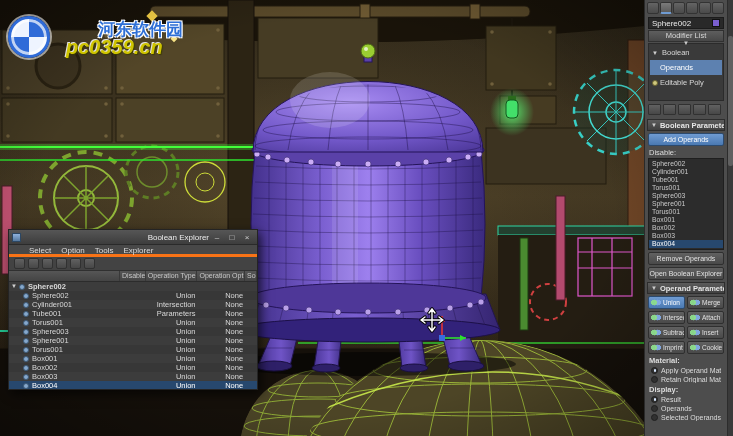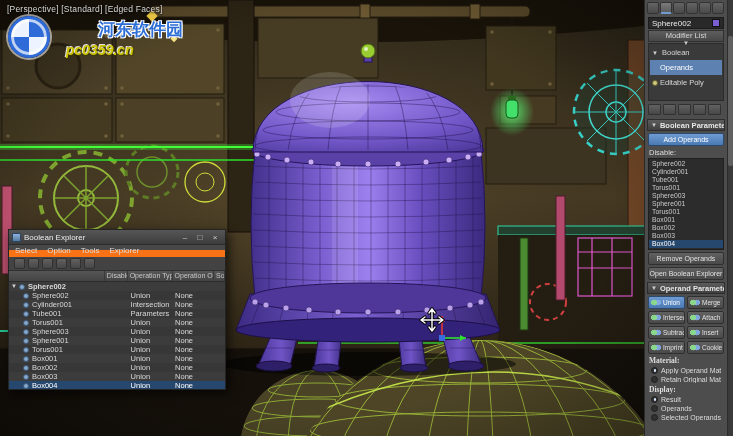--- a/index.html
+++ b/index.html
@@ -10,33 +10,33 @@
   
   .viewport { position:absolute; left:0; top:0; width:645px; height:436px; background:#241c11; overflow:hidden; }
   .vp-label { position:absolute; left:7px; top:4px; font-size:8.5px; color:#d8d8d8; letter-spacing:.2px;
     text-shadow:0 1px 2px #000; z-index:5; }
   .watermark { position:absolute; left:8px; top:12px; z-index:6; pointer-events:none; }
   .wm-logo { position:absolute; left:0; top:4px; width:42px; height:42px; border-radius:50%;
     border:3px solid #2f6bd8; background:conic-gradient(#2f6bd8 0 90deg,#eef4ff 90deg 180deg,#2f6bd8 180deg 270deg,#eef4ff 270deg 360deg);
     box-shadow:0 0 0 2px rgba(255,255,255,.55), inset 0 0 0 3px rgba(255,255,255,.7); }
   .wm-line1 { position:absolute; left:50px; top:6px; font-size:17px; font-weight:bold; color:#2e6fd6; white-space:nowrap;
     text-shadow:-1px -1px 0 #fff,1px -1px 0 #fff,-1px 1px 0 #fff,1px 1px 0 #fff;margin-left:40px; }
-  .wm-line2 { position:absolute; left:58px; top:30px; font-size:14px; font-weight:bold; font-style:italic; color:#cfc400; white-space:nowrap;
+  .wm-line2 { position:absolute; left:58px; top:24px; font-size:20px; font-weight:bold; font-style:italic; color:#cfc400; white-space:nowrap;
     text-shadow:-1px -1px 0 rgba(255,255,255,.85),1px 1px 1px rgba(60,60,0,.9); }
 
   
-  .explorer { position:absolute; left:8px; top:229px; width:218px; height:161px; background:#000000;
-    border:1px solid #242424; box-shadow:3px 4px 10px rgba(0,0,0,.65); z-index:10; color:#d6d6d6; }
+  .explorer { position:absolute; left:8px; top:229px; width:250px; height:161px; background:#000000;
+    border:1px solid #242424; box-shadow:3px 4px 10px rgba(0,0,0,.65); z-index:10; color:#d6d6d6;text-align:right; }
   .exp-title { height:15px; background:linear-gradient(#565656,#3d3d3d); display:flex; align-items:center;
     padding:0 3px; border-bottom:1px solid #2a2a2a; }
   .exp-title-icon { width:9px; height:9px; background:linear-gradient(#8fb2dd,#55799f); border:1px solid #2c4763; margin-right:3px; }
   .exp-title-text { flex:1; font-size:8px; color:#ececec; white-space:nowrap; }
   .exp-win-btn { width:14px; height:12px; display:flex; align-items:center; justify-content:center;
     font-size:8px; color:#cfcfcf; margin-left:1px; }
-  .exp-menubar { height:12px; display:flex; padding-left:1px; background:#484848; border-bottom:7px solid #f97316; }
+  .exp-menubar { height:12px; display:flex; padding-left:15px; background:#484848; border-bottom:3px solid #f97316; }
   .exp-menu { padding:0 5px; font-size:8px; line-height:12px; color:#ddd; }
   .exp-toolbar { height:14px; display:flex; align-items:center; gap:3px; padding-left:5px;
     background:#434343; border-bottom:1px solid #303030; }
   .exp-tool { width:11px; height:11px; border-radius:2px; background:linear-gradient(#616161,#474747); border:1px solid #313131; }
   .exp-table { position:absolute; left:0; right:0; top:41px; bottom:0; background:#3a3a3a; overflow:hidden; }
   .exp-header { display:flex; height:11px; background:linear-gradient(#565656,#444); border-bottom:1px solid #2c2c2c;
     font-size:7px; color:#c8c8c8; }
   .exp-header > div { border-right:1px solid #393939; padding:1px 2px; white-space:nowrap; overflow:hidden; }
   .cn { width:112px; } .cd { width:26px; } .ct { width:52px; } .co { width:48px; } .cs { width:12px; }
   .exp-row { display:flex; height:9px; align-items:center; font-size:7.5px; color:#d8d8d8; background:#3c3c3c; }
@@ -70,21 +70,21 @@
   .bulb { width:6px; height:6px; border-radius:50%; background:#cfc87e; border:1px solid #6a6430; flex:none; }
   .stack-tools { display:flex; gap:2px; padding:2px 3px; height:15px; }
   .stack-tool { width:13px; height:11px; background:linear-gradient(#616161,#474747); border:1px solid #313131; border-radius:1px; }
   .rollout-header { margin:2px 2px 0; height:12px; background:linear-gradient(#5c5c5c,#404040); border:1px solid #2d2d2d;
     display:flex; align-items:center; gap:3px; padding:0 3px; font-weight:bold; font-size:7.5px; color:#e6e6e6; white-space:nowrap; overflow:hidden; }
   .r-arrow { font-size:6px; color:#ccc; }
   .btn { margin:2px 3px; height:13px; background:linear-gradient(#616161,#494949); border:1px solid #2f2f2f; border-radius:2px;
     display:flex; align-items:center; justify-content:center; font-size:7px; color:#e2e2e2; white-space:nowrap; overflow:hidden; }
   .btn.primary { background:linear-gradient(#6f9bd2,#4a79b2); border-color:#2c4a6e; color:#fff; }
   .sec-label { margin:2px 4px 1px; font-size:7.5px; color:#ddd; }
-  .sec-label.bold { font-weight:bold;font-family:Liberation Serif, serif; }
+  .sec-label.bold { font-weight:bold; }
   .operand-list { margin:0 3px; background:#2c2c2c; border:1px solid #1f1f1f; padding:1px 0; }
   .operand { height:8px; line-height:8px; padding:0 3px; font-size:6.8px; color:#c9c9c9; white-space:nowrap; overflow:hidden; }
   .operand.sel { background:#27486e; color:#fff; }
   .op-grid { display:grid; grid-template-columns:1fr 1fr; gap:2px; margin:2px 3px; }
   .op-btn { height:13px; display:flex; align-items:center; gap:2px; padding:0 2px;
     background:linear-gradient(#616161,#494949); border:1px solid #2f2f2f; border-radius:2px; font-size:6.5px; color:#e2e2e2;
     white-space:nowrap; overflow:hidden; }
   .op-btn.sel { background:linear-gradient(#6f9bd2,#4a79b2); border-color:#2c4a6e; color:#fff; }
   .op-icon { flex:none; width:10px; height:7px;
     background:radial-gradient(circle at 32% 50%, rgba(140,220,140,.95) 0 38%, transparent 40%),
@@ -349,21 +349,20 @@
       </g>
 
       <g fill="#ffd94a">
         <rect x="148" y="12" width="8" height="8" transform="rotate(45 152 16)"></rect>
         <rect x="172" y="36" width="5" height="5" transform="rotate(45 174 38)" fill="#ffe98a"></rect>
       </g>
 
       <rect width="645" height="436" fill="url(#vig)"></rect>
     </svg>
 
-    <div class="vp-label">[Perspective] [Standard] [Edged Faces]</div>
 
     <div class="watermark">
       <div class="wm-logo"></div>
       <div class="wm-line1">河东软件园</div>
       <div class="wm-line2">pc0359.cn</div>
     </div>
   </div>
 
   <div class="explorer">
     <div class="exp-title">

